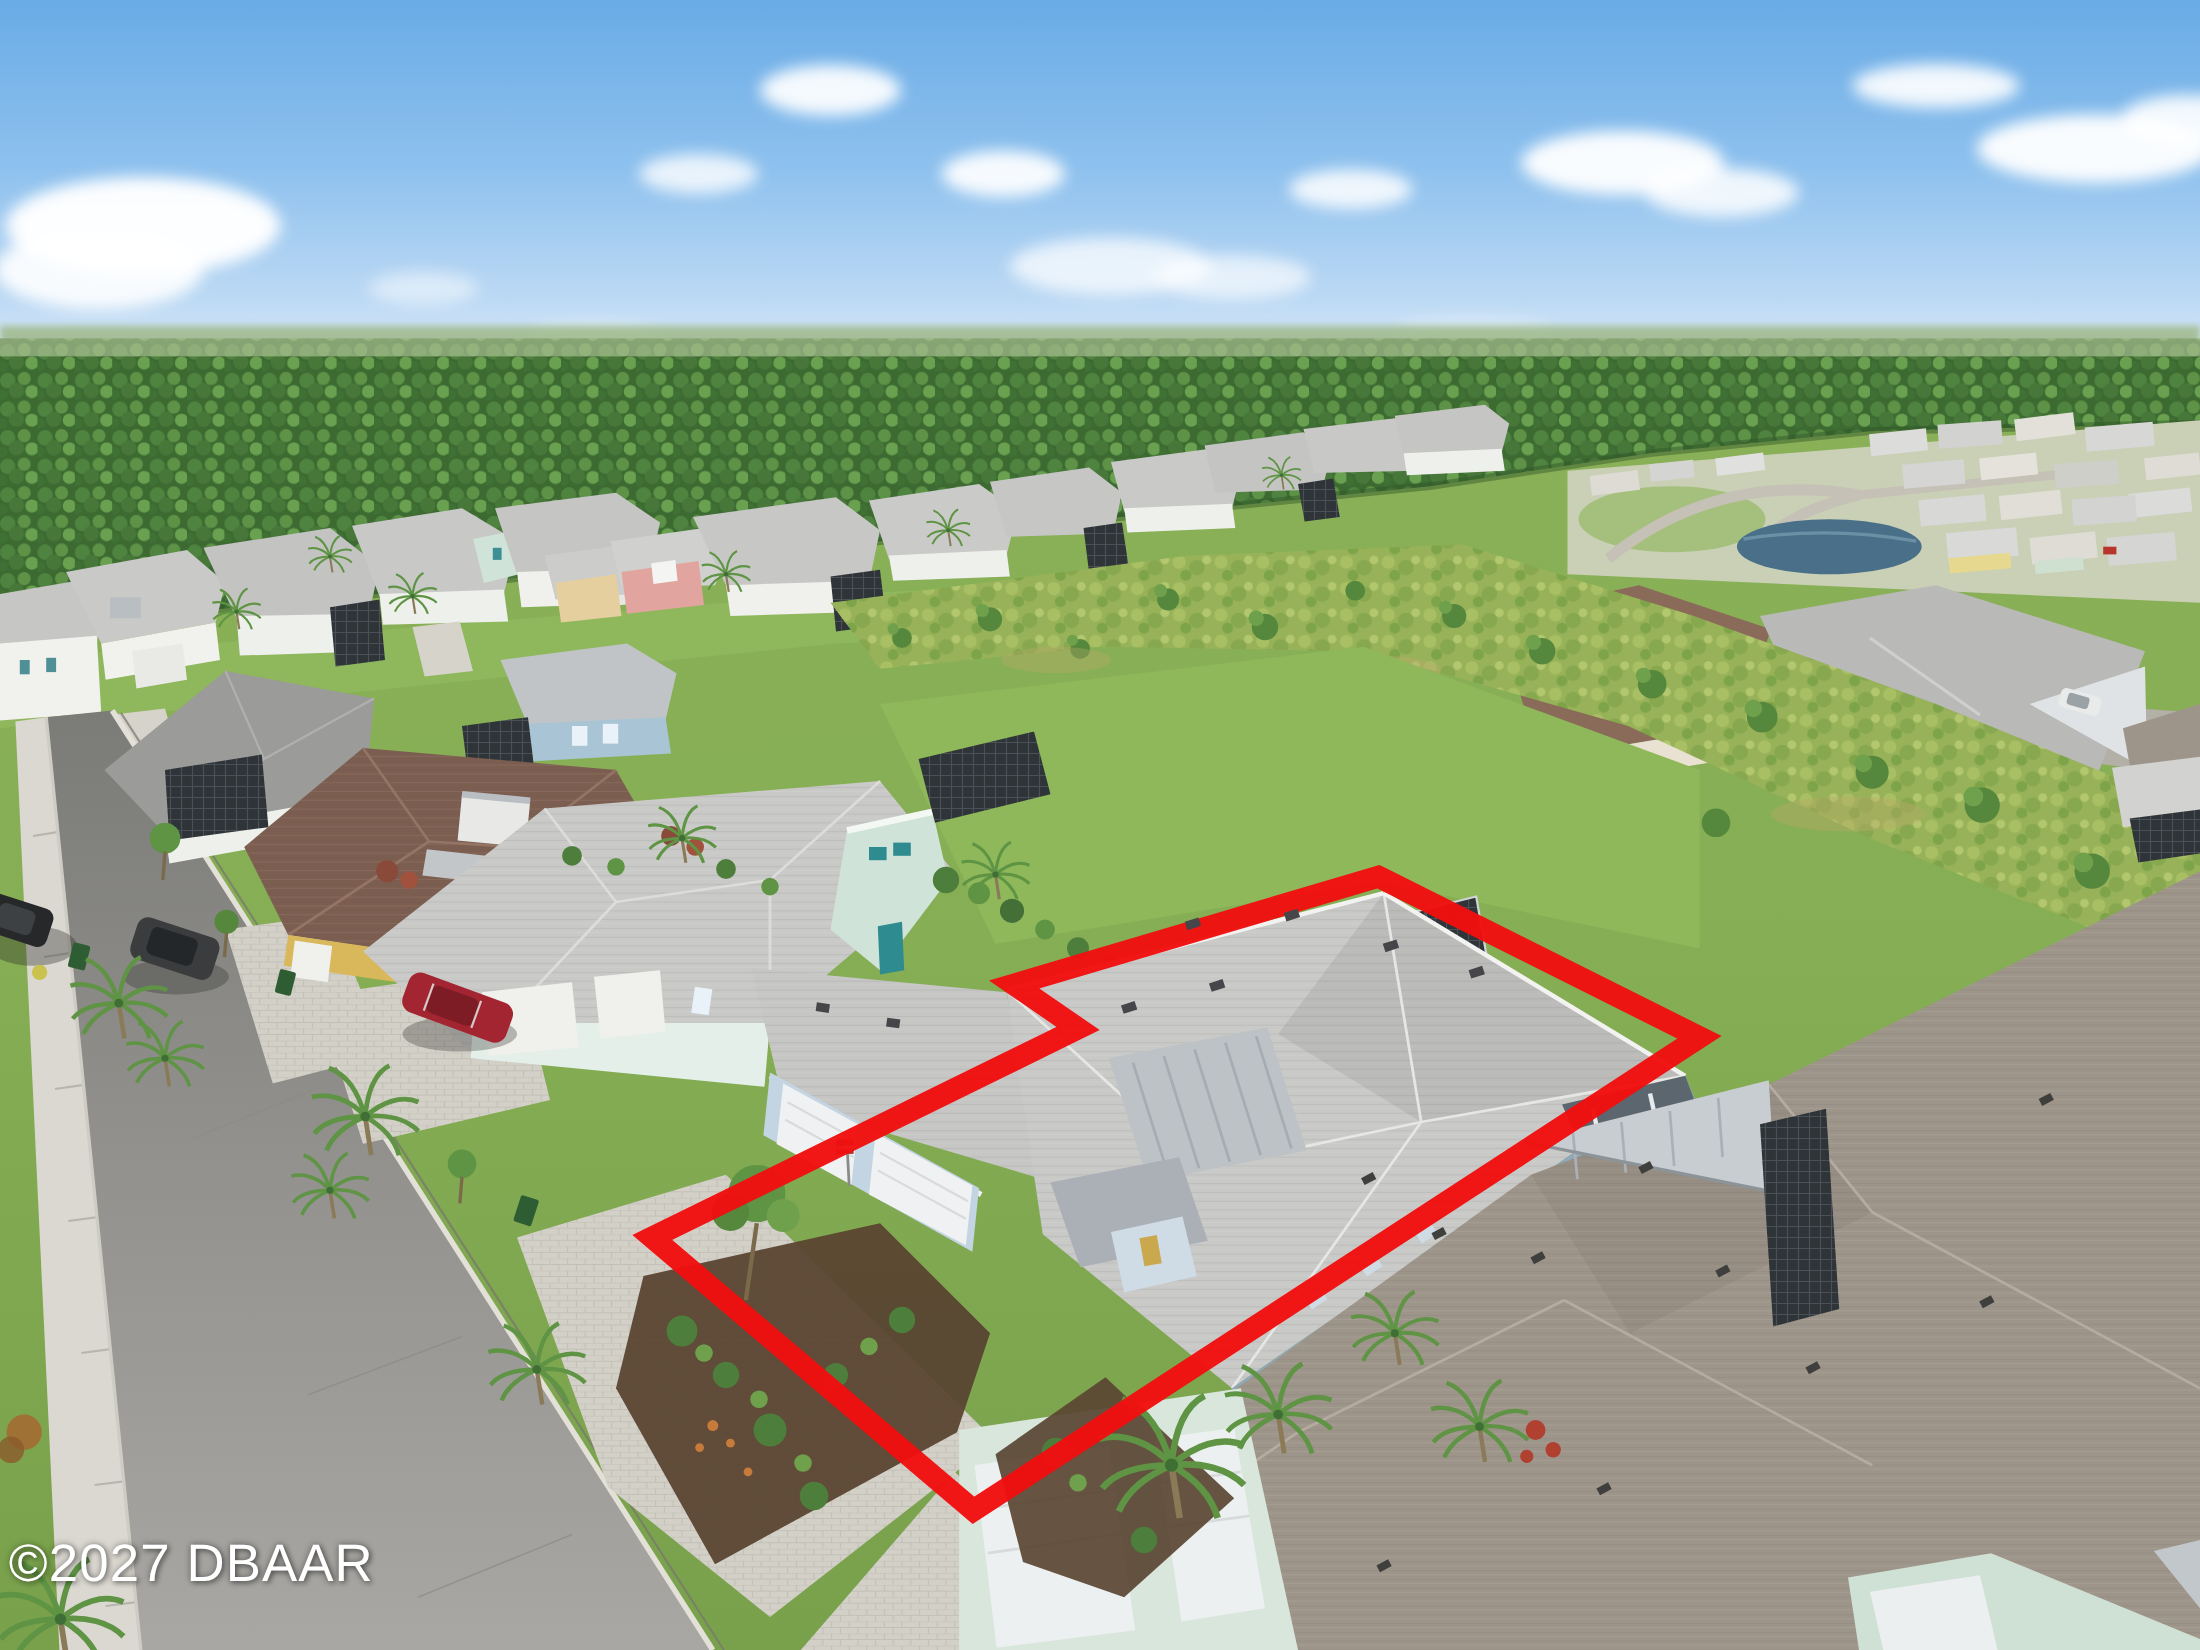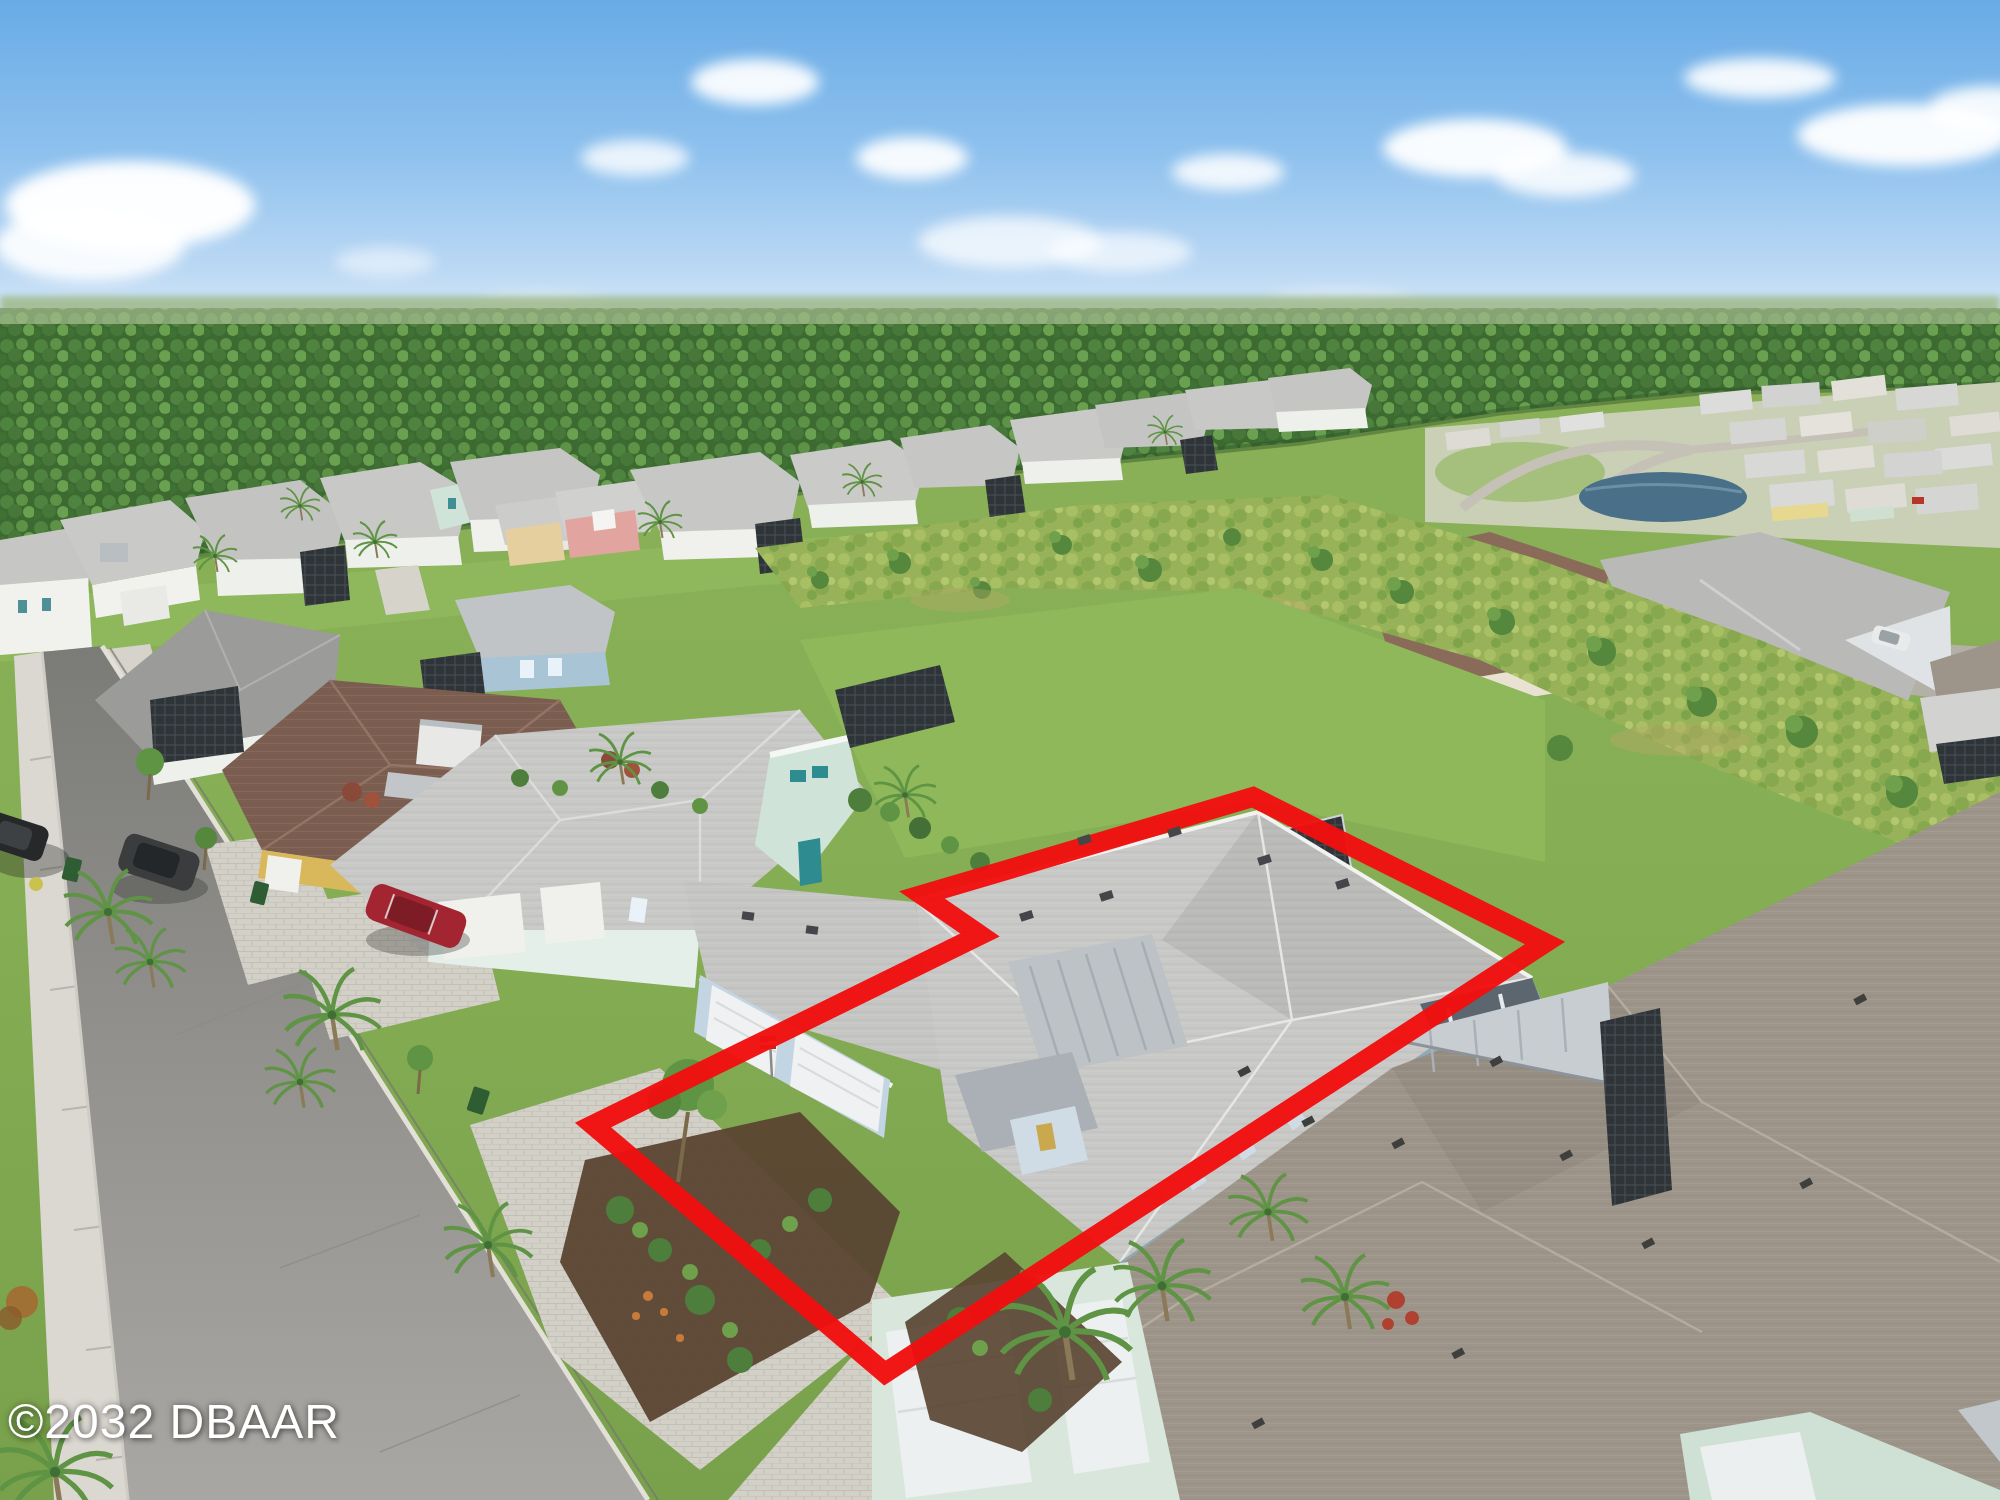--- a/index.html
+++ b/index.html
@@ -564,14 +564,14 @@
     <rect x="1168" y="828" width="13" height="8" transform="rotate(-18 1174 832)"></rect>
     <rect x="1258" y="856" width="13" height="8" transform="rotate(-18 1264 860)"></rect>
     <rect x="1336" y="880" width="13" height="8" transform="rotate(-18 1342 884)"></rect>
     <rect x="1100" y="892" width="13" height="8" transform="rotate(-18 1106 896)"></rect>
     <rect x="1020" y="912" width="13" height="8" transform="rotate(-18 1026 916)"></rect>
     <rect x="742" y="912" width="12" height="8" transform="rotate(8 748 916)"></rect>
     <rect x="806" y="926" width="12" height="8" transform="rotate(8 812 930)"></rect>
   </g>
 </svg>
 
-<div class="watermark" data-name="watermark">©2032 DBAAR</div>
+<div class="watermark" data-name="watermark">©2027 DBAAR</div>
 </div>
 
 </body></html>

